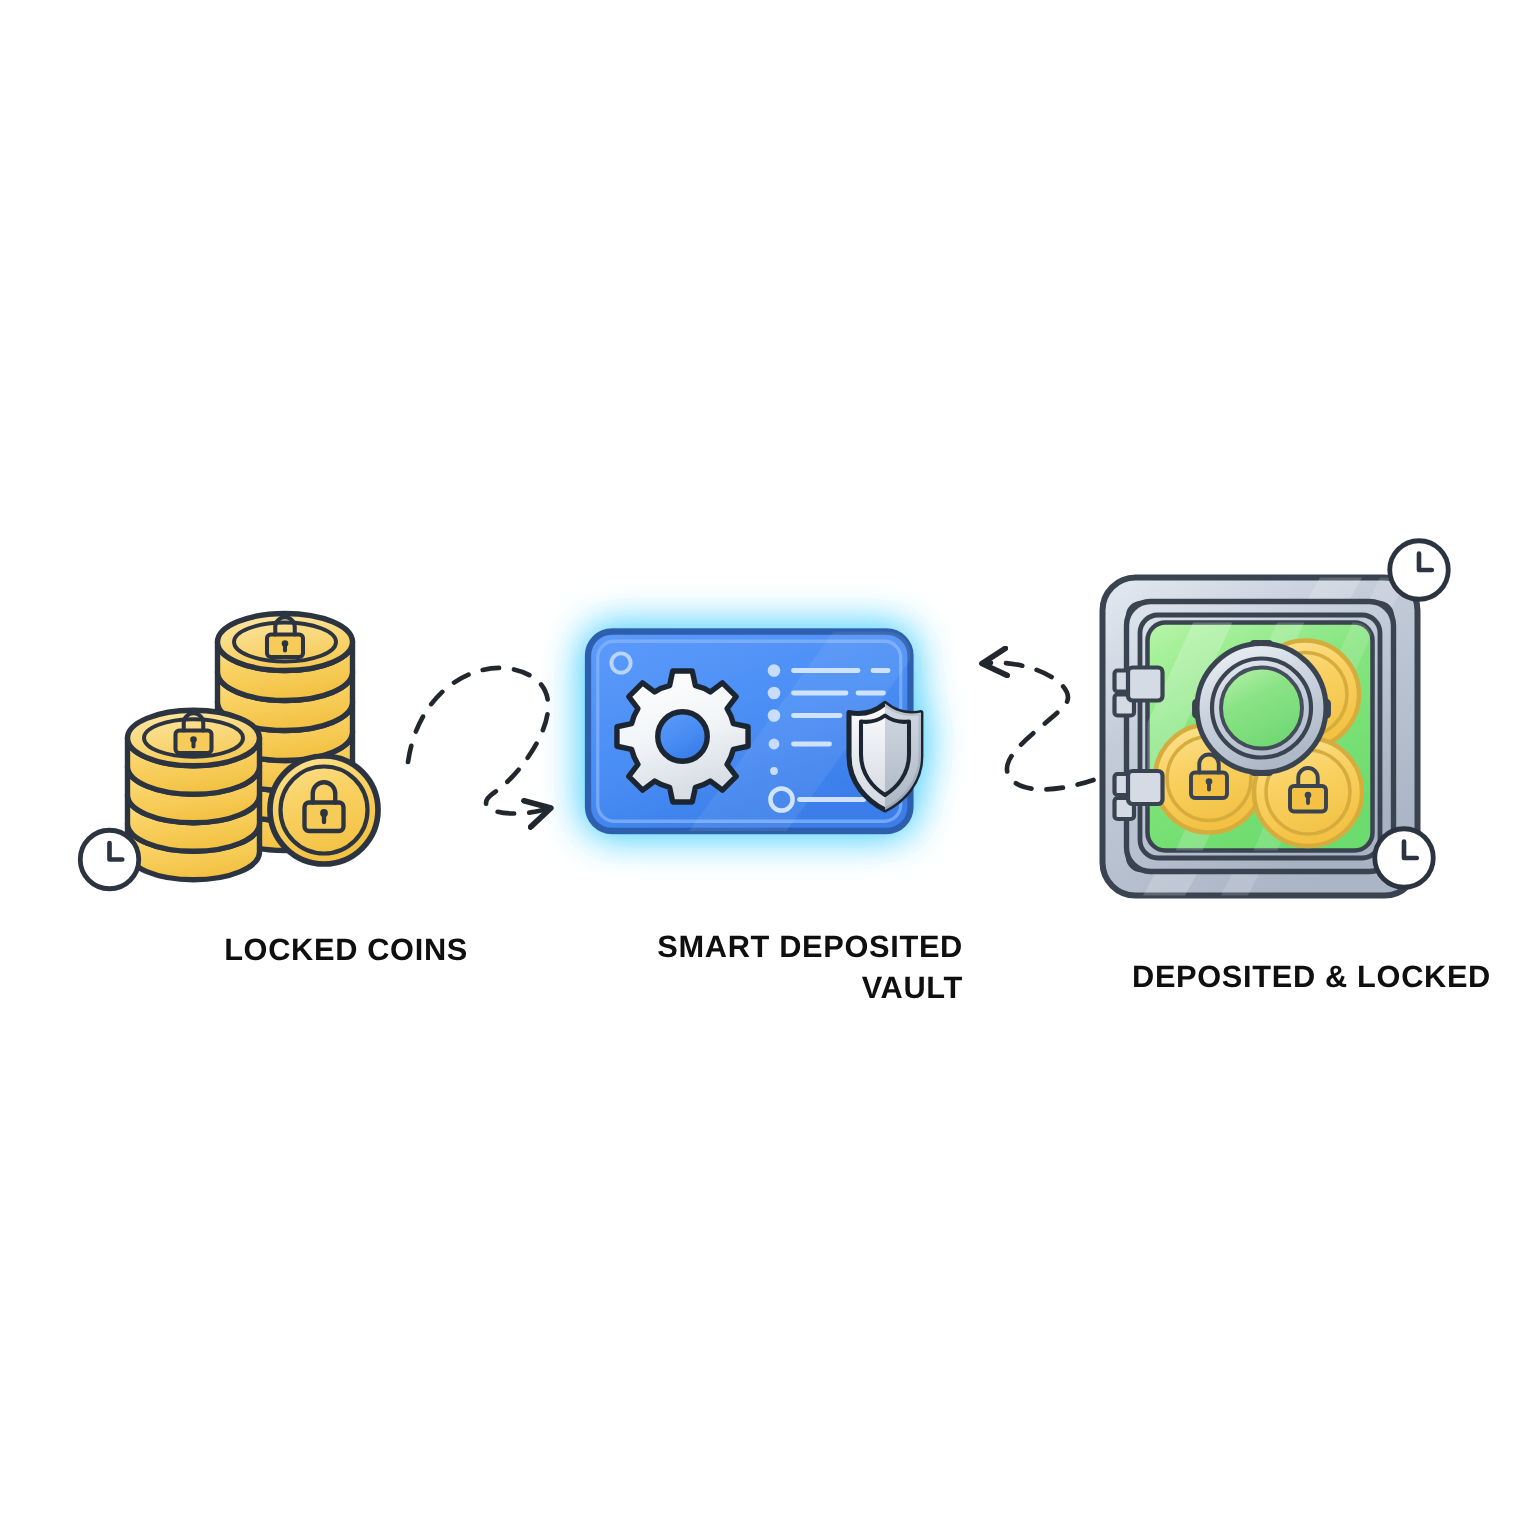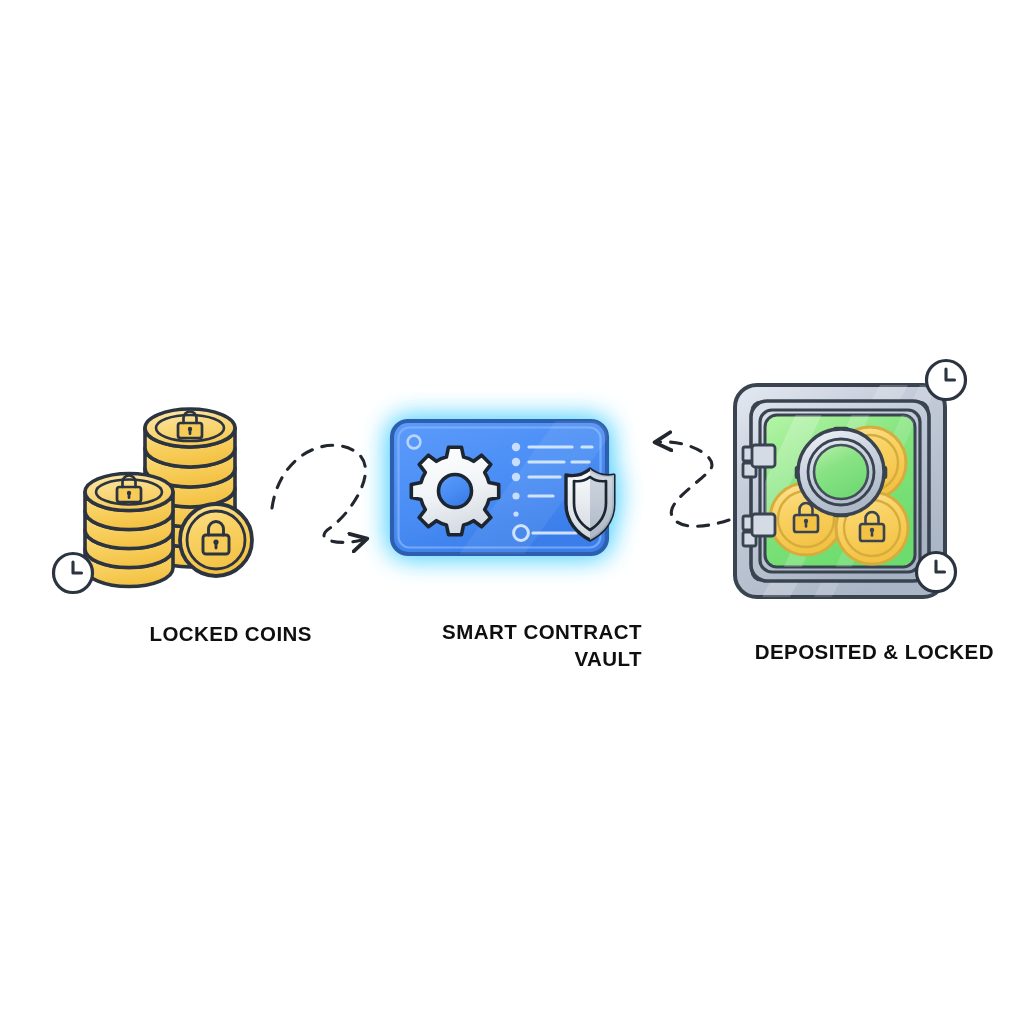--- a/index.html
+++ b/index.html
@@ -355,19 +355,19 @@
       <g>
         <circle cx="936" cy="572" r="19.5" fill="#ffffff" stroke="#2b3440" stroke-width="3.2"></circle>
         <path d="M936 561 v11 h8.5" fill="none" stroke="#2b3440" stroke-width="3.1" stroke-linecap="round" stroke-linejoin="round"></path>
       </g>
     </g>
   </svg>
 
   <div class="label-layer">
     <div class="step-label" id="label-locked-coins">LOCKED COINS</div>
 
-    <div class="step-label" id="label-smart-vault">SMART CONTRACT
+    <div class="step-label" id="label-smart-vault">SMART DEPOSITED
 VAULT</div>
 
     <div class="step-label" id="label-deposited">DEPOSITED &amp; LOCKED</div>
   </div>
 
 </div>
 
 </body></html>

